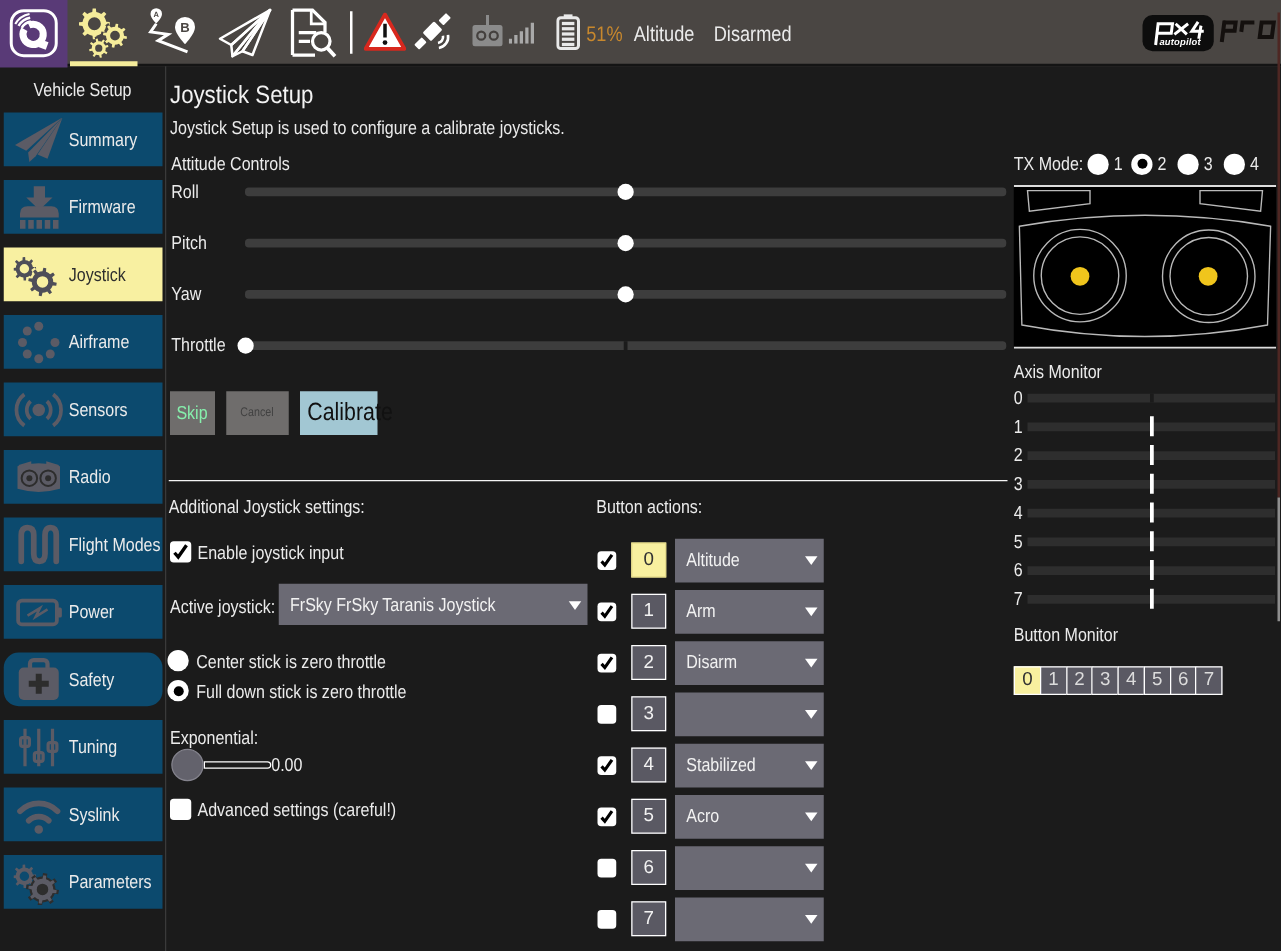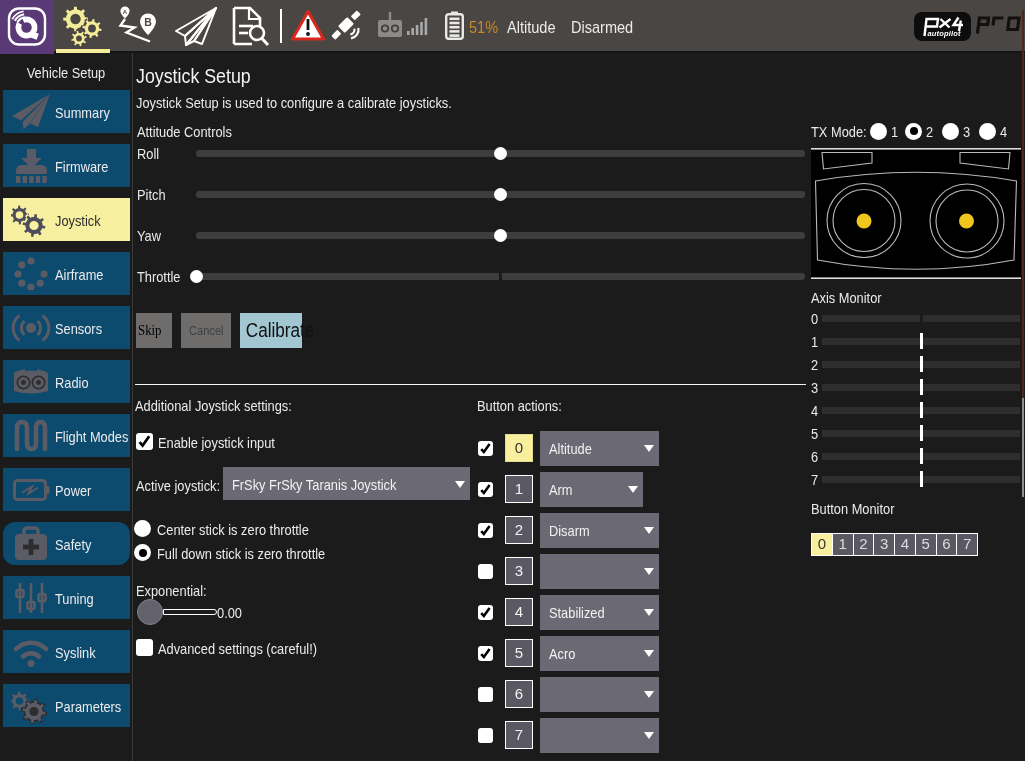--- a/index.html
+++ b/index.html
@@ -315,22 +315,22 @@
 
 <div class="txt" style="left:137px;top:227px;">Yaw</div>
 <div class="track" style="left:196px;top:231.5px;width:609px;"></div>
 <div class="handle" style="left:493.5px;top:228.5px;"></div>
 
 <div class="txt" style="left:137px;top:268px;">Throttle</div>
 <div class="track" style="left:196px;top:272.5px;width:609px;"></div>
 <div class="abs" style="left:499px;top:272.5px;width:3px;height:7px;background:#1b1b1b;"></div>
 <div class="handle" style="left:190px;top:269.5px;"></div>
 
-<div class="abs" style="left:136px;top:313px;width:36px;height:35px;background:#6f6d6c;color:#000000;font-size:15px;text-align:left;line-height:35px;font-family:Liberation Serif, serif;"><span class="bl">Skip</span></div>
-<div class="abs" style="left:181px;top:313px;width:50px;height:35px;background:#6f6d6c;color:#414141;font-size:13px;text-align:center;line-height:35px;"><span class="bl">Cancel</span></div>
+<div class="abs" style="left:136px;top:313px;width:36px;height:35px;background:#6f6d6c;color:#86efac;font-size:15px;text-align:center;line-height:35px;"><span class="bl">Skip</span></div>
+<div class="abs" style="left:181px;top:313px;width:50px;height:35px;background:#6f6d6c;color:#414141;font-size:10px;text-align:center;line-height:35px;"><span class="bl">Cancel</span></div>
 <div class="abs" style="left:240px;top:313px;width:62px;height:35px;background:#a2c7d3;color:#111;font-size:20px;text-align:center;line-height:35px;"><span class="bl">Calibrate</span></div>
 
 <div class="abs" style="left:135px;top:384px;width:671px;height:1px;background:#f5f5f5;"></div>
 
 <div class="txt" style="left:135px;top:397px;">Additional Joystick settings:</div>
 
 <div class="cb" style="left:136px;top:433px;">
   <svg width="15" height="15" viewBox="0 0 15 15">
       <path d="M 2.6 8.2 L 5.6 11.6 L 12.2 2.2" fill="none" stroke="#000" stroke-width="2.7"></path>
     </svg>
@@ -367,21 +367,21 @@
     <div class="ddown" style="left:540px;top:430.5px;width:119px;height:35px;">
             <div class="lbl">Altitude</div>
       <div class="tri"></div>
     </div>
     <div class="cb" style="left:478px;top:481.5px;width:15px;height:15px;">
       <svg width="13" height="13" viewBox="0 0 15 15">
         <path d="M 2.6 8.2 L 5.6 11.6 L 12.2 2.2" fill="none" stroke="#000" stroke-width="2.9"></path>
       </svg>
     </div>
     <div class="numbtn" style="left:505px;top:475px;">1</div>
-    <div class="ddown" style="left:540px;top:471.5px;width:103px;height:35px;">
+    <div class="ddown" style="left:540px;top:471.5px;width:119px;height:35px;">
             <div class="lbl">Arm</div>
       <div class="tri"></div>
     </div>
     <div class="cb" style="left:478px;top:522.5px;width:15px;height:15px;">
       <svg width="13" height="13" viewBox="0 0 15 15">
         <path d="M 2.6 8.2 L 5.6 11.6 L 12.2 2.2" fill="none" stroke="#000" stroke-width="2.9"></path>
       </svg>
     </div>
     <div class="numbtn" style="left:505px;top:516px;">2</div>
     <div class="ddown" style="left:540px;top:512.5px;width:119px;height:35px;">

